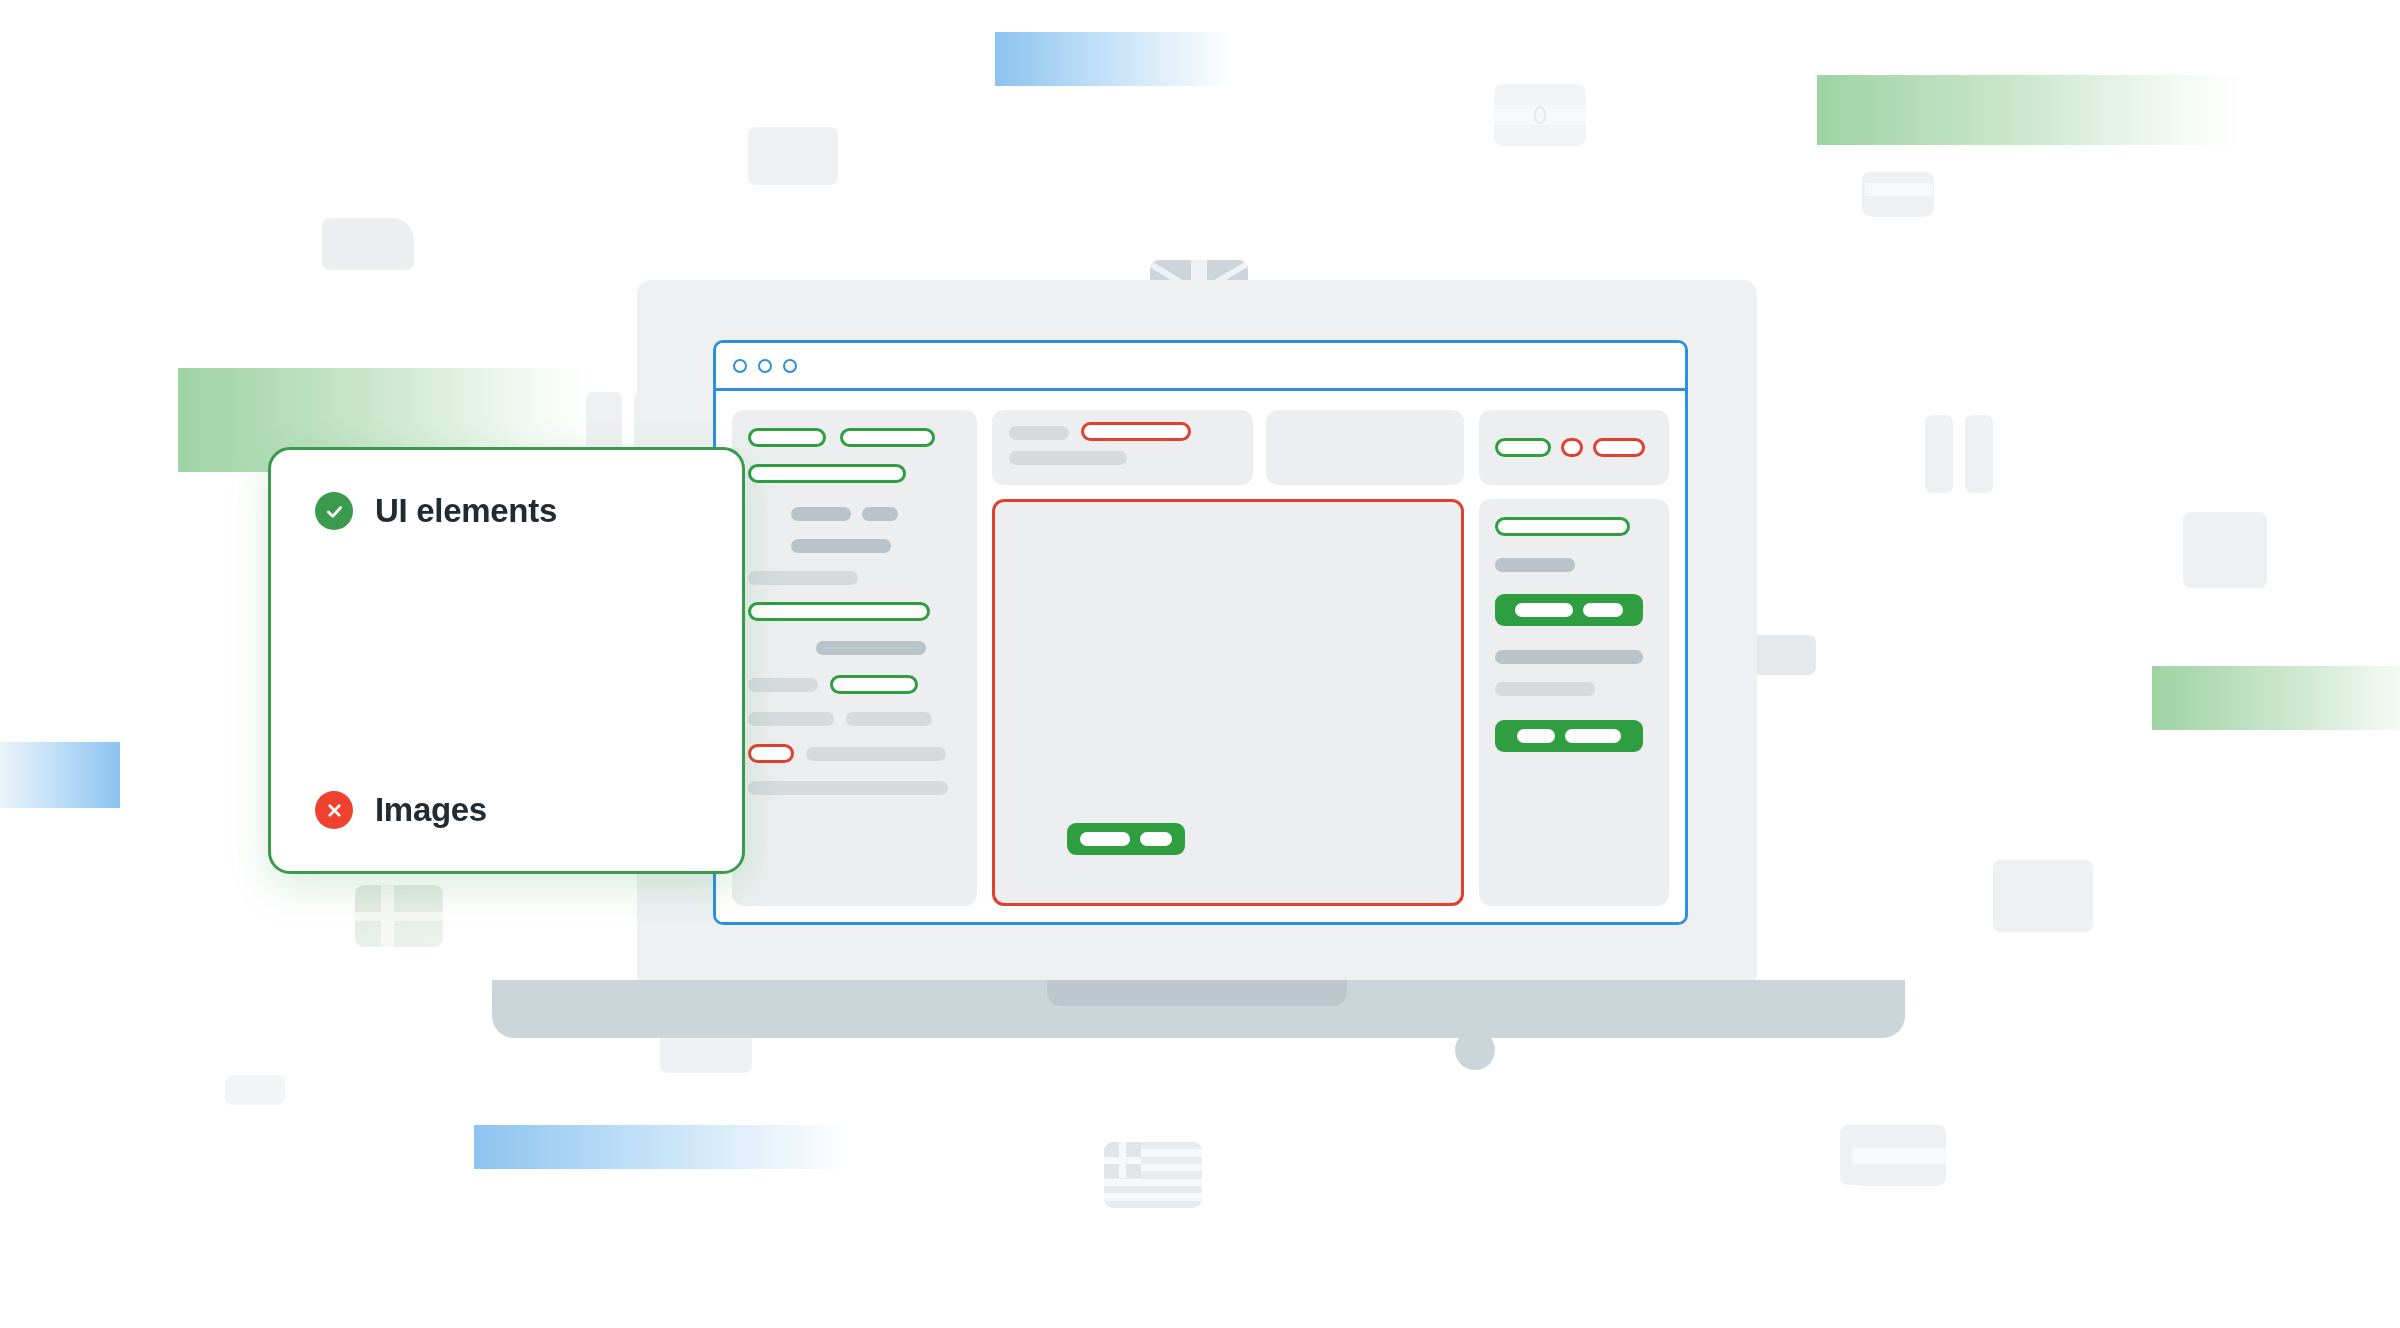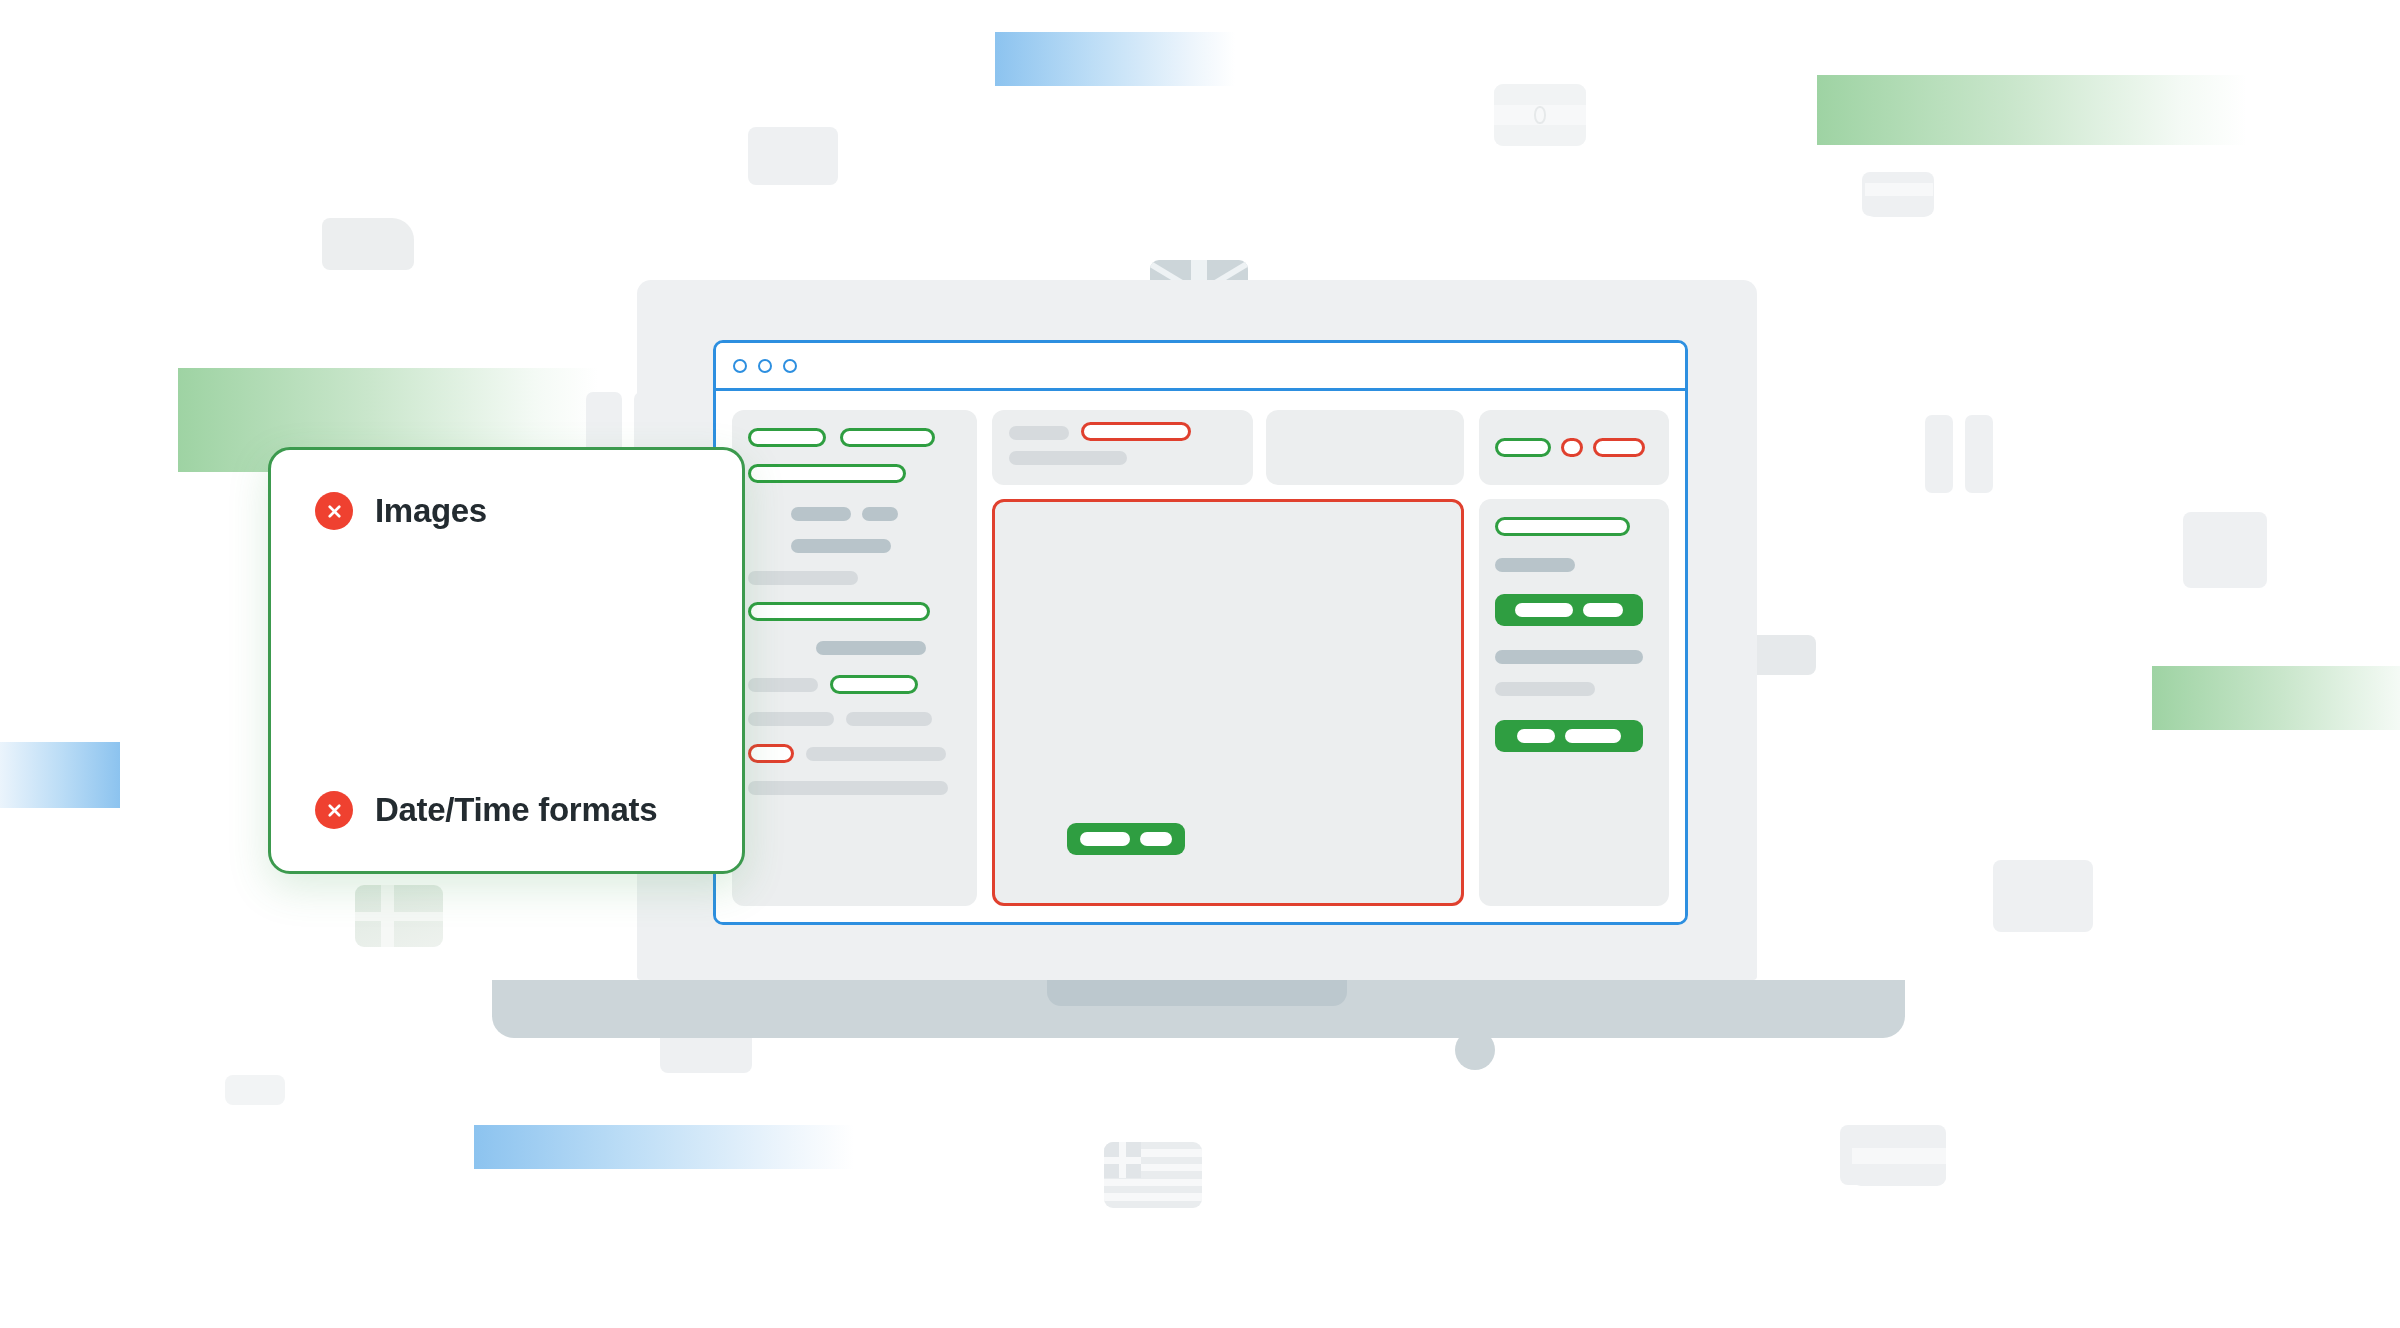--- a/index.html
+++ b/index.html
@@ -303,36 +303,36 @@
             <span class="lbl" style="width:56px;"></span>
           </div>
         </div>
       </div>
 
     </div>
   </div>
 
   <div class="checklist">
 
+    <div class="cl-item">
+      <span class="cl-icon ok">
+        <svg width="21" height="21" viewBox="0 0 24 24" fill="none" aria-hidden="true">
+          <path d="M5 12.5 L10 17.5 L19 7.5" stroke="#ffffff" stroke-width="3.2" stroke-linecap="round" stroke-linejoin="round"></path>
+        </svg>
+      </span>
+      <span class="cl-label">UI elements</span>
+    </div>
 
 
     <div class="cl-item">
       <span class="cl-icon fail">
         <svg width="19" height="19" viewBox="0 0 24 24" fill="none" aria-hidden="true">
           <path d="M6 6 L18 18 M18 6 L6 18" stroke="#ffffff" stroke-width="3.4" stroke-linecap="round"></path>
         </svg>
       </span>
       <span class="cl-label">Images</span>
     </div>
 
-    <div class="cl-item">
-      <span class="cl-icon fail">
-        <svg width="19" height="19" viewBox="0 0 24 24" fill="none" aria-hidden="true">
-          <path d="M6 6 L18 18 M18 6 L6 18" stroke="#ffffff" stroke-width="3.4" stroke-linecap="round"></path>
-        </svg>
-      </span>
-      <span class="cl-label">Date/Time formats</span>
-    </div>
 
 
   </div>
 
 </div>
 
 </body></html>

